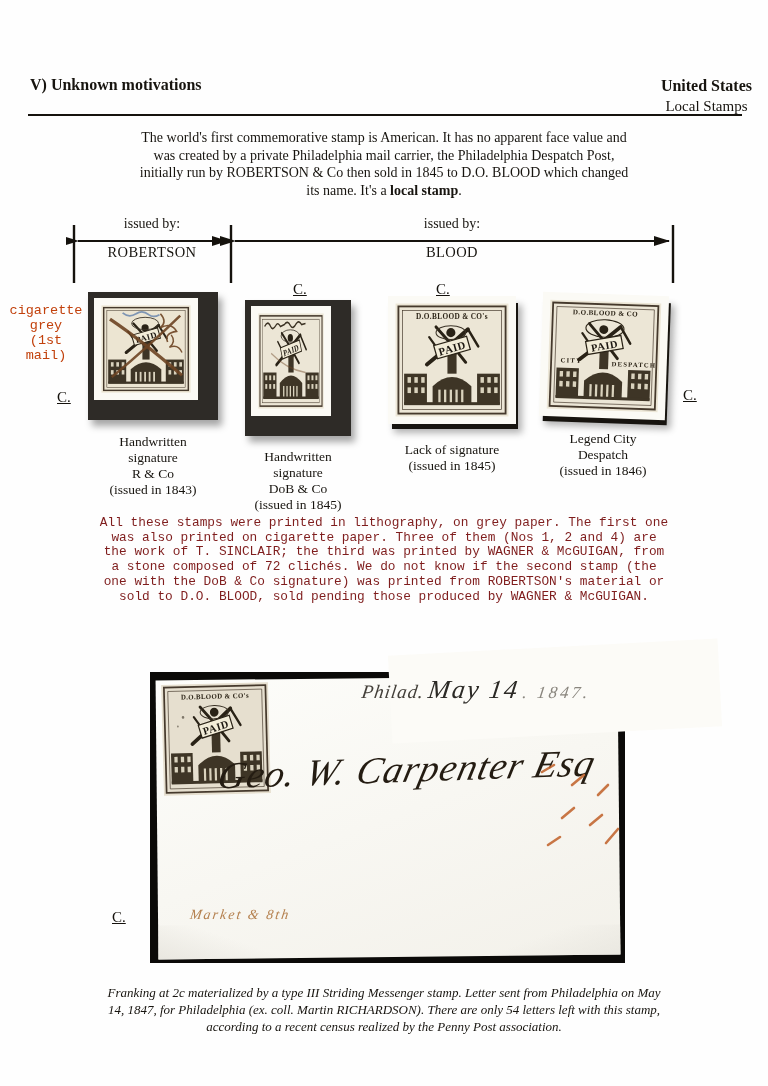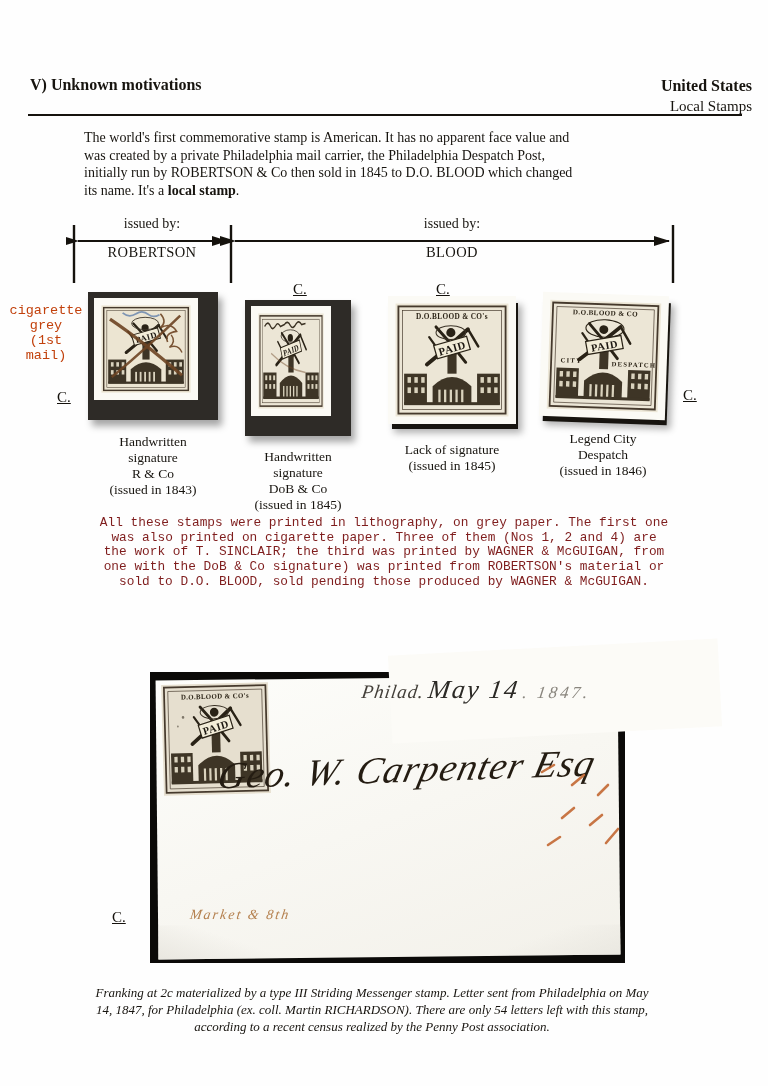--- a/index.html
+++ b/index.html
@@ -4,25 +4,25 @@
 <style>
   html,body{margin:0;padding:0;background:#fff;}
   .page{position:relative;width:768px;height:1086px;background:#fefefe;overflow:hidden;
         font-family:"Liberation Serif",serif;color:#17140f;padding-left:12px;}
   .abs{position:absolute;}
 
   
   .hdr-left{left:30px;top:76px;font-size:16px;font-weight:bold;}
   .hdr-right{right:28px;top:76px;text-align:right;line-height:20px;margin-left:40px;}
   .hdr-country{font-size:16px;font-weight:bold;}
-  .hdr-sub{font-size:15px;}
+  .hdr-sub{font-size:15px;text-align:center;}
   .rule{left:28px;top:114px;width:714px;height:2px;background:#15120d;}
 
   
-  .intro{left:84px;top:129px;width:600px;font-size:14px;line-height:17.5px;text-align:left;}
+  .intro{left:84px;top:129px;width:600px;font-size:14px;line-height:17.5px;text-align:center;}
 
   
   .tl-label{width:140px;text-align:center;font-size:14px;}
   .tl-name{width:160px;text-align:center;font-size:14.5px;letter-spacing:0.4px;}
 
   
   .cmark{font-size:15px;text-decoration:underline;color:#14110c;}
 
   
   .side-note{left:0px;top:303px;width:92px;text-align:center;
@@ -57,21 +57,21 @@
   .docket{left:222px;top:30px;width:350px;white-space:nowrap;font-style:italic;transform:skewX(-8deg);}
   .docket .place{font-size:19px;color:#44403a;letter-spacing:1px;}
   .docket .date{font-size:26px;color:#2b2925;letter-spacing:2px;}
   .docket .year{font-size:17px;color:#8a867e;letter-spacing:3px;}
   .addr{left:52px;top:102px;width:430px;text-align:center;font-style:italic;font-size:38px;
         color:#241c12;transform:skewX(-15deg) rotate(-2deg);letter-spacing:1px;white-space:nowrap;}
   .notation{left:50px;top:262px;font-style:italic;font-size:14px;color:#b5814f;
             transform:skewX(-8deg);letter-spacing:2px;}
 
   
-  .footer{left:37px;top:984px;width:670px;font-style:italic;font-size:13px;line-height:17px;text-align:center;}
+  .footer{left:49px;top:984px;width:670px;font-style:italic;font-size:13px;line-height:17px;text-align:center;}
 
   .scan-dot{right:0;top:0;width:5px;height:10px;background:#111;}
 </style>
 </head>
 <body>
 
 <svg width="0" height="0" style="position:absolute" aria-hidden="true">
   <defs>
     <g id="bld">
       <g fill="#3e3526">
@@ -255,20 +255,21 @@
   <div class="abs caption" style="left:528px;top:431px;width:150px">
     <div>Legend City</div>
       <div>Despatch</div>
     <div>(issued in 1846)</div>
   </div>
 
   <div class="abs analysis">
     <div>All these stamps were printed in lithography, on grey paper. The first one</div>
     <div>was also printed on cigarette paper. Three of them (Nos 1, 2 and 4) are</div>
     <div>the work of T. SINCLAIR; the third was printed by WAGNER &amp; McGUIGAN, from</div>
+    <div>a stone composed of 72 clichés. We do not know if the second stamp (the</div>
     <div>one with the DoB &amp; Co signature) was printed from ROBERTSON's material or</div>
     <div>sold to D.O. BLOOD, sold pending those produced by WAGNER &amp; McGUIGAN.</div>
   </div>
 
   <div class="abs cover">
     <div class="abs cover-mat"></div>
     <div class="abs env"></div>
     <div class="abs tr-paper"></div>
 
     <div class="abs cover-stamp">

